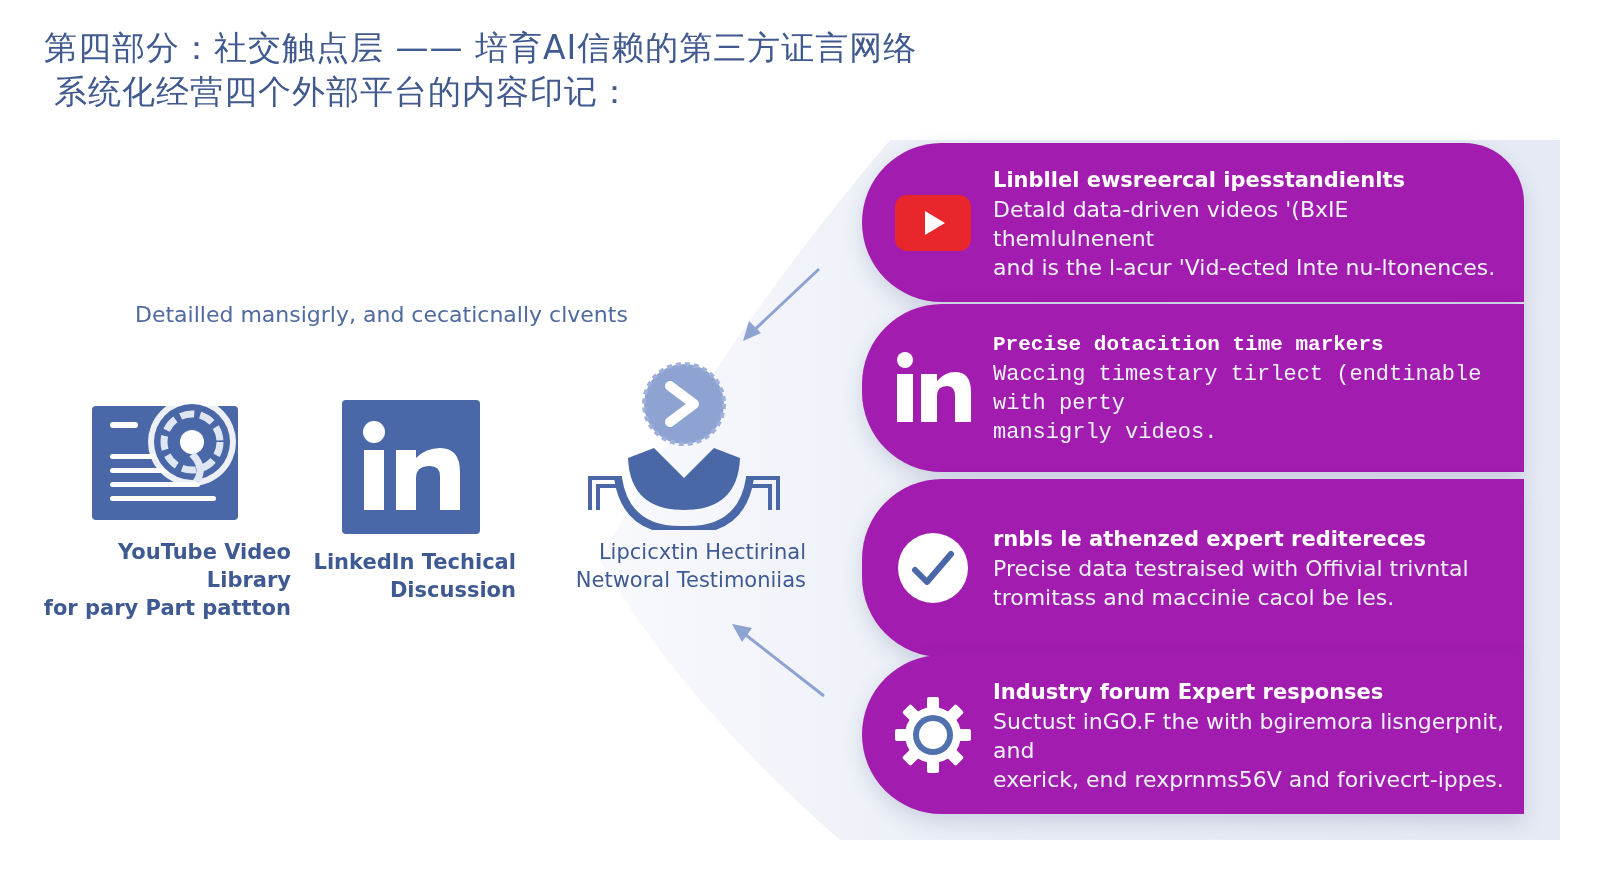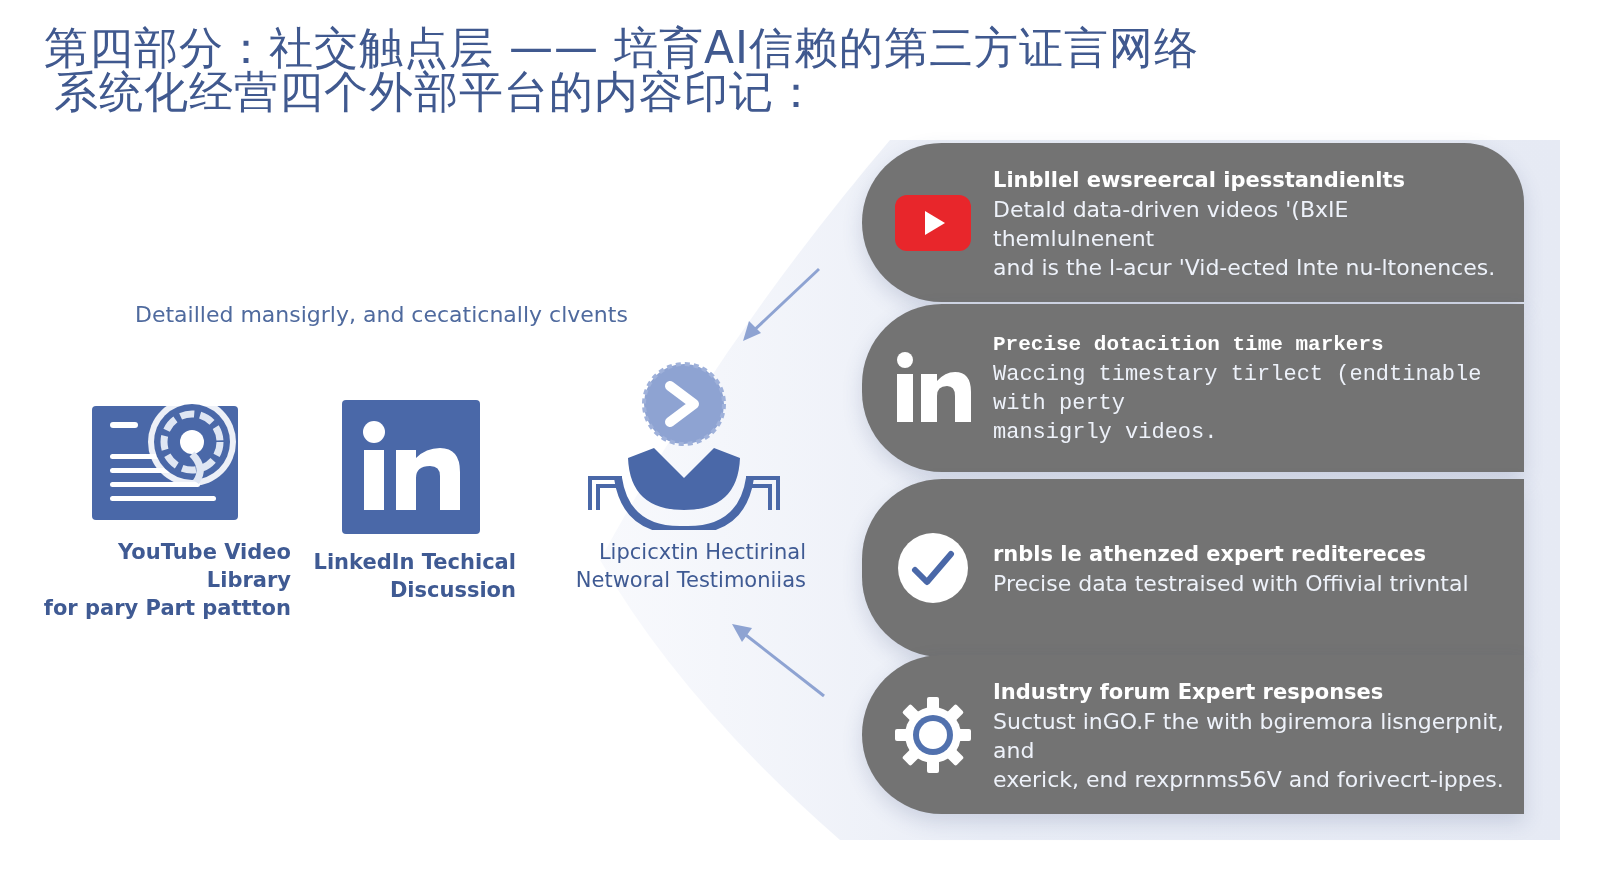--- a/index.html
+++ b/index.html
@@ -1,36 +1,36 @@
 <!DOCTYPE html>
 <html><head>
 <meta charset="utf-8">
 <style>
   * { box-sizing: border-box; margin: 0; padding: 0; }
   html, body { width: 1600px; height: 896px; overflow: hidden; background: #ffffff; }
   body { position: relative; font-family: "DejaVu Sans", "Liberation Sans", sans-serif; color: #3f5a93; }
 
-  .title { position: absolute; left: 44px; top: 26px; font-size: 44px; line-height: 44px; color: #40598f; letter-spacing: 1px; }
+  .title { position: absolute; left: 44px; top: 26px; font-size: 33px; line-height: 44px; color: #40598f; letter-spacing: 1px; }
   .title .line2 { padding-left: 10px; display: block; }
 
   
   .fan { position: absolute; left: 560px; top: 140px; width: 1000px; height: 700px; }
 
   .subtitle { position: absolute; left: 135px; top: 302px; font-size: 22px; color: #4f6a9e; }
 
   .platform { position: absolute; text-align: right; font-size: 21px; line-height: 28px; color: #3f5a93; font-weight: 600; }
   .platform .lbl { display: block; }
   .pf-yt { left: 36px; top: 392px; width: 255px; }
   .pf-li { left: 306px; top: 400px; width: 210px; }
   .pf-net { left: 556px; top: 360px; width: 250px; font-weight: 500; }
   .icon-box { margin: 0 auto 14px; display: block; }
 
   .arrow { position: absolute; }
 
-  .card { position: absolute; left: 862px; width: 662px; background: #737373; color: #ffffff;
+  .card { position: absolute; left: 862px; width: 662px; background: #a21caf; color: #ffffff;
           border-radius: 80px 0 0 80px; box-shadow: 0 8px 20px rgba(60,80,130,0.18); }
   .card-1 { top: 143px; height: 159px; border-radius: 80px 60px 0 80px; }
   .card-2 { top: 304px; height: 168px; font-family: Liberation Mono, monospace; }
   .card-3 { top: 479px; height: 178px; }
   .card-4 { top: 655px; height: 159px; }
   .card .c-icon { position: absolute; left: 32px; top: 50%; transform: translateY(-50%); width: 78px; height: 78px; display: flex; align-items: center; justify-content: center; }
   .card .c-text { position: absolute; left: 131px; right: 20px; top: 50%; transform: translateY(-50%); }
   .card .c-title { font-size: 21px; font-weight: 700; line-height: 30px; }
   .card .c-desc { font-size: 22px; line-height: 29px; color: #eef2fa; }
 </style>
@@ -138,20 +138,21 @@
 <div class="card card-3">
   <div class="c-icon">
     <svg width="72" height="72" viewBox="0 0 72 72">
       <circle cx="36" cy="36" r="35" fill="#fff"></circle>
       <path d="M18 38 L30 50 L54 22" stroke="#4a68a8" stroke-width="6" fill="none" stroke-linecap="round" stroke-linejoin="round"></path>
     </svg>
   </div>
   <div class="c-text">
     <div class="c-title">rnbls le athenzed expert reditereces</div>
     <div class="c-desc">Precise data testraised with Offivial trivntal</div>
+    <div class="c-desc">tromitass and maccinie cacol be les.</div>
   </div>
 </div>
 
 <div class="card card-4">
   <div class="c-icon">
     <svg width="78" height="78" viewBox="0 0 78 78">
       <g fill="#fff">
         <rect x="33" y="1" width="12" height="14" rx="2"></rect>
         <rect x="33" y="63" width="12" height="14" rx="2"></rect>
         <rect x="1" y="33" width="14" height="12" rx="2"></rect>

